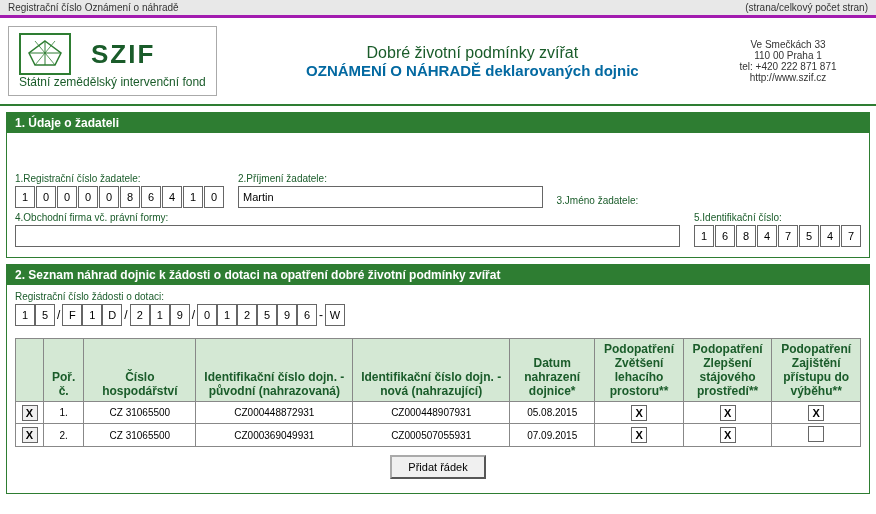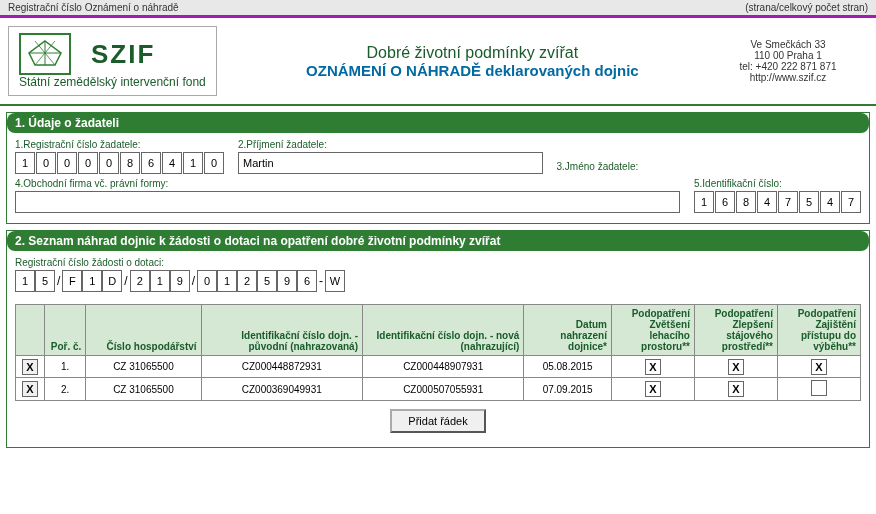--- a/index.html
+++ b/index.html
@@ -72,21 +72,20 @@
     .section {
       border: 1px solid #2e7d32;
       margin: 6px;
     }
     .section-title {
       background: #2e7d32;
       color: white;
       font-size: 12px;
       font-weight: bold;
       padding: 3px 8px;
-      border-radius: 8px;
     }
     .section-body {
       padding: 6px 8px;
     }
     .form-row {
       display: flex;
       align-items: flex-end;
       margin-bottom: 4px;
       gap: 14px;
     }
@@ -124,23 +123,23 @@
       margin: 4px 0;
     }
     table {
       border-collapse: collapse;
       width: 100%;
     }
     th {
       background: #d4e8d4;
       border: 1px solid #888;
       padding: 3px 4px;
-      font-size: 10px;
-      color: #1a5c2a;
-      text-align: right;
+      font-size: 12px;
+      color: #1a5c2a;
+      text-align: center;
       vertical-align: bottom;
     }
     td {
       border: 1px solid #888;
       padding: 2px 4px;
       font-size: 10px;
       color: #000;
       text-align: center;
       vertical-align: middle;
       height: 22px;
@@ -253,21 +252,21 @@
           <div class="reg-box">0</div>
           <div class="reg-box">0</div>
           <div class="reg-box">0</div>
           <div class="reg-box">8</div>
           <div class="reg-box">6</div>
           <div class="reg-box">4</div>
           <div class="reg-box">1</div>
           <div class="reg-box">0</div>
         </div>
       </div>
-      <div class="field-group" style="flex:1;">
+      <div class="field-group" style="flex:1;margin-top:34px;">
         <span class="field-label">2.Příjmení žadatele:</span>
         <input class="field-input" style="width: 100%;" value="Martin">
       </div>
       <div class="field-group" style="flex:1;">
         <span class="field-label">3.Jméno žadatele:</span>
       </div>
     </div>
     <div class="form-row">
       <div class="field-group" style="flex:1;">
         <span class="field-label">4.Obchodní firma vč. právní formy:</span>

